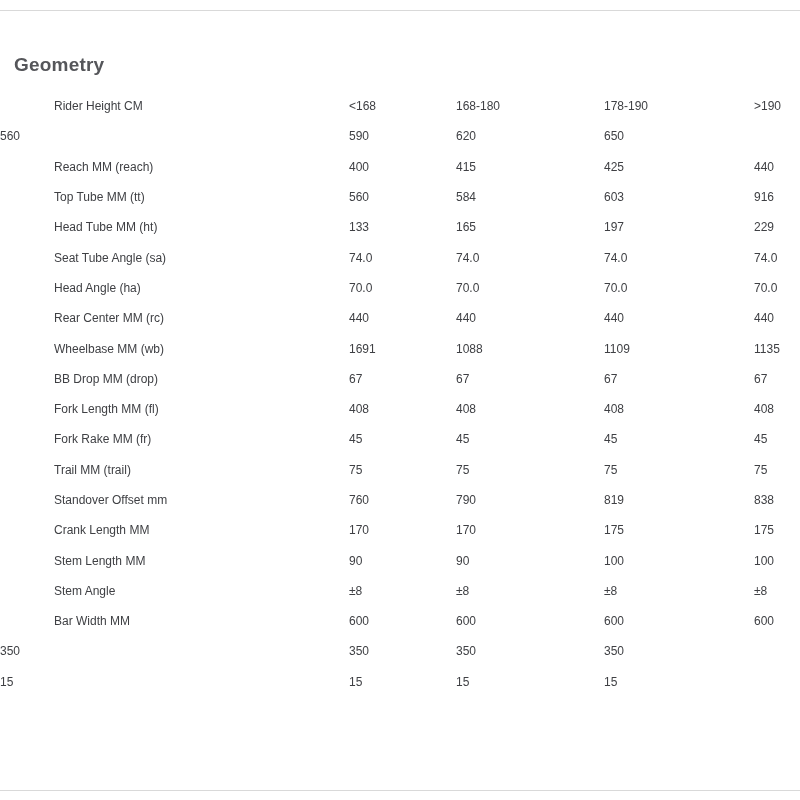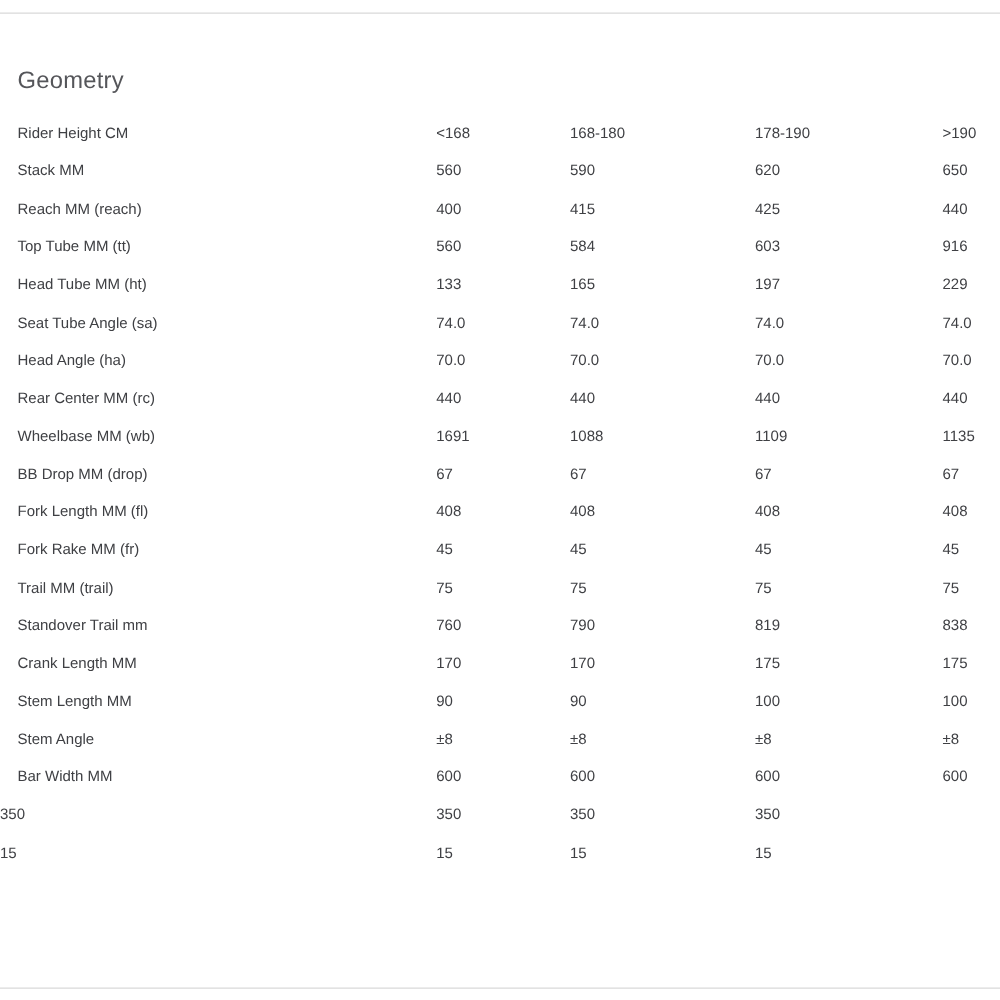--- a/index.html
+++ b/index.html
@@ -23,40 +23,41 @@
     height: 0;
     border-top: 1px solid #d9d9d9;
   }
   .rule-top { top: 10px; }
   .rule-bottom { top: 790px; }
   .page-title {
     position: absolute;
     left: 14px;
     top: 54px;
     font-size: 19px;
-    font-weight: 400;
+    font-weight: 700;
     color: #55565a;
     letter-spacing: 0.2px;
   }
   .geo-table {
     position: absolute;
     top: 91px;
     left: 0;
     right: 0;
   }
   .geo-row {
     display: grid;
     grid-template-columns: 349px 107px 148px 150px auto;
     align-items: center;
     height: 30.3px;
   }
   .geo-label {
     padding-left: 14px;
     font-size: 12px;
     color: #3f4044;
+    margin-left: 40px;
   }
   .geo-val {
     font-size: 12px;
     color: #3f4044;
     text-align: left;
   }
 </style>
 </head>
 <body>
 
@@ -65,21 +66,20 @@
   <h1 class="page-title">Geometry</h1>
   <div class="geo-table" id="geo-table">
       <div class="geo-row">
         <span class="geo-label">Rider Height CM</span>
         <span class="geo-val">&lt;168</span>
         <span class="geo-val">168-180</span>
         <span class="geo-val">178-190</span>
         <span class="geo-val">&gt;190</span>
       </div>
       <div class="geo-row">
-        <span class="geo-label">Stack MM</span>
         <span class="geo-val">560</span>
         <span class="geo-val">590</span>
         <span class="geo-val">620</span>
         <span class="geo-val">650</span>
       </div>
       <div class="geo-row">
         <span class="geo-label">Reach MM (reach)</span>
         <span class="geo-val">400</span>
         <span class="geo-val">415</span>
         <span class="geo-val">425</span>
@@ -149,21 +149,21 @@
         <span class="geo-val">45</span>
       </div>
       <div class="geo-row">
         <span class="geo-label">Trail MM (trail)</span>
         <span class="geo-val">75</span>
         <span class="geo-val">75</span>
         <span class="geo-val">75</span>
         <span class="geo-val">75</span>
       </div>
       <div class="geo-row">
-        <span class="geo-label">Standover Trail mm</span>
+        <span class="geo-label">Standover Offset mm</span>
         <span class="geo-val">760</span>
         <span class="geo-val">790</span>
         <span class="geo-val">819</span>
         <span class="geo-val">838</span>
       </div>
       <div class="geo-row">
         <span class="geo-label">Crank Length MM</span>
         <span class="geo-val">170</span>
         <span class="geo-val">170</span>
         <span class="geo-val">175</span>

